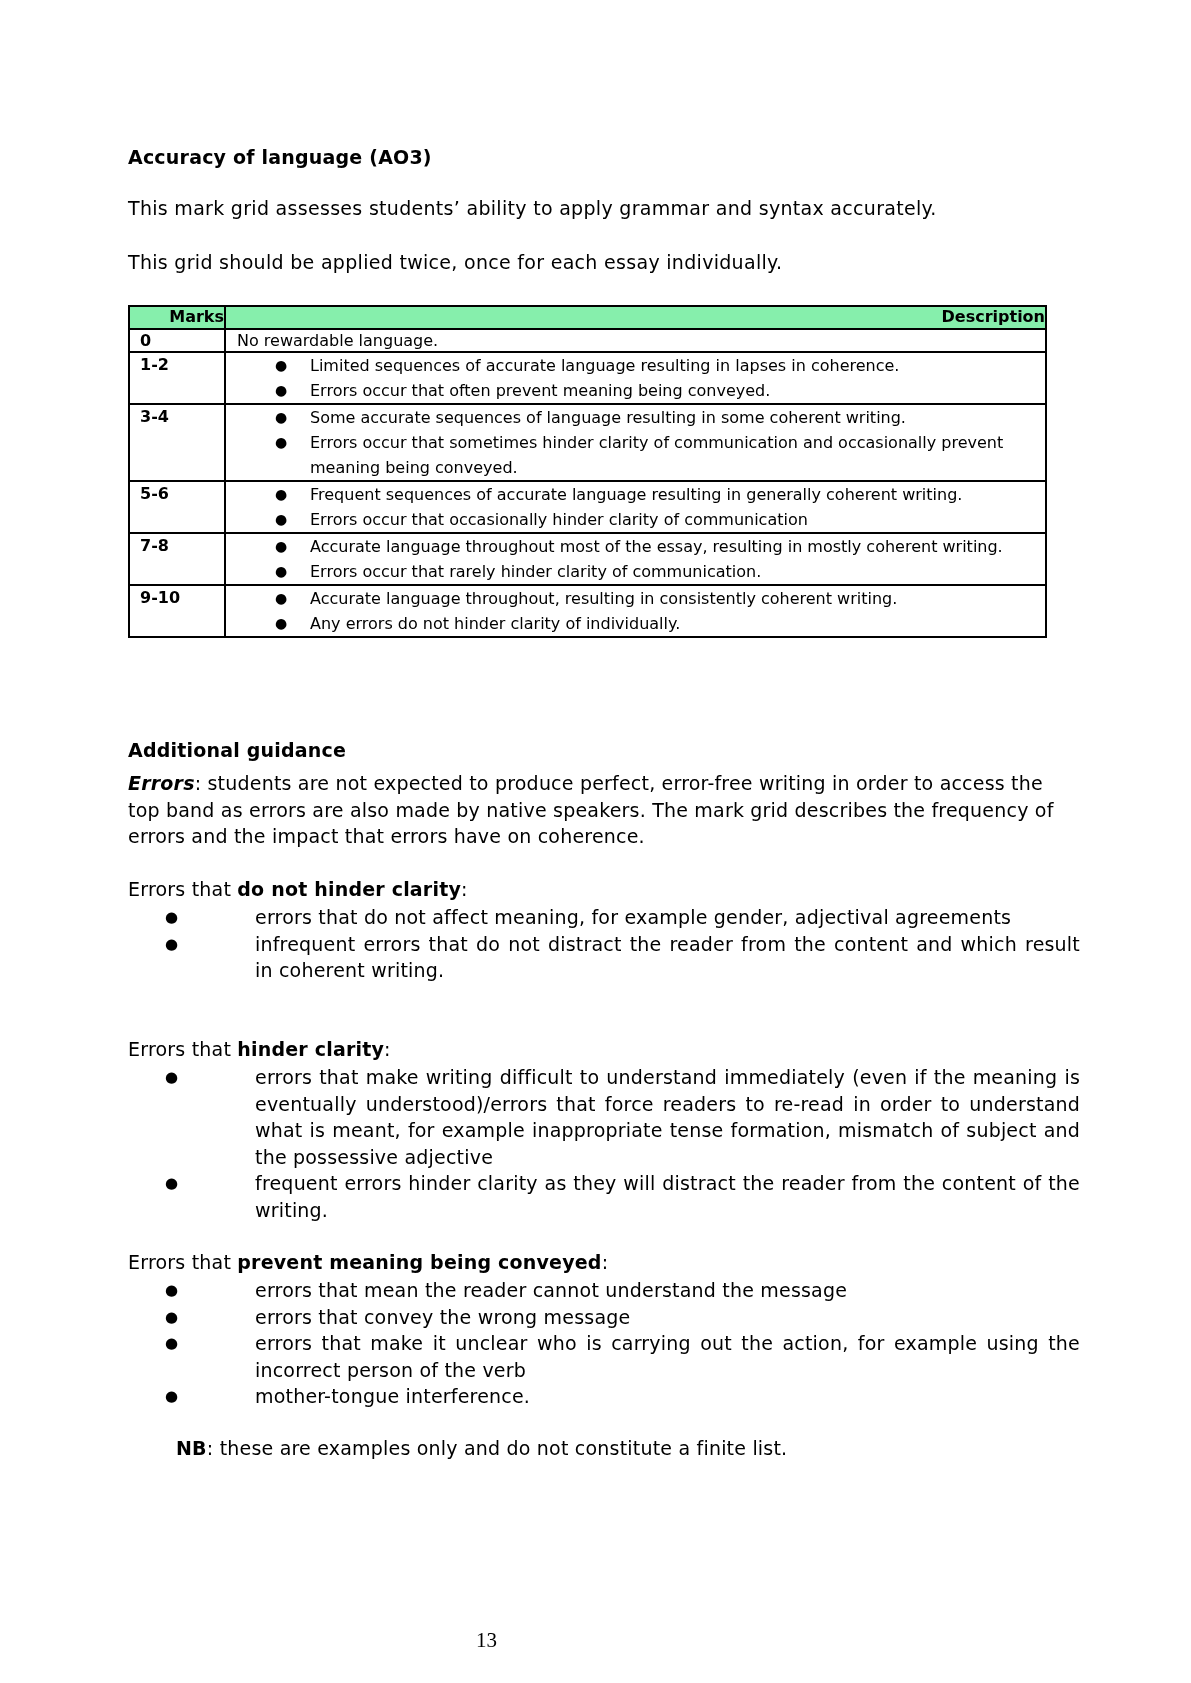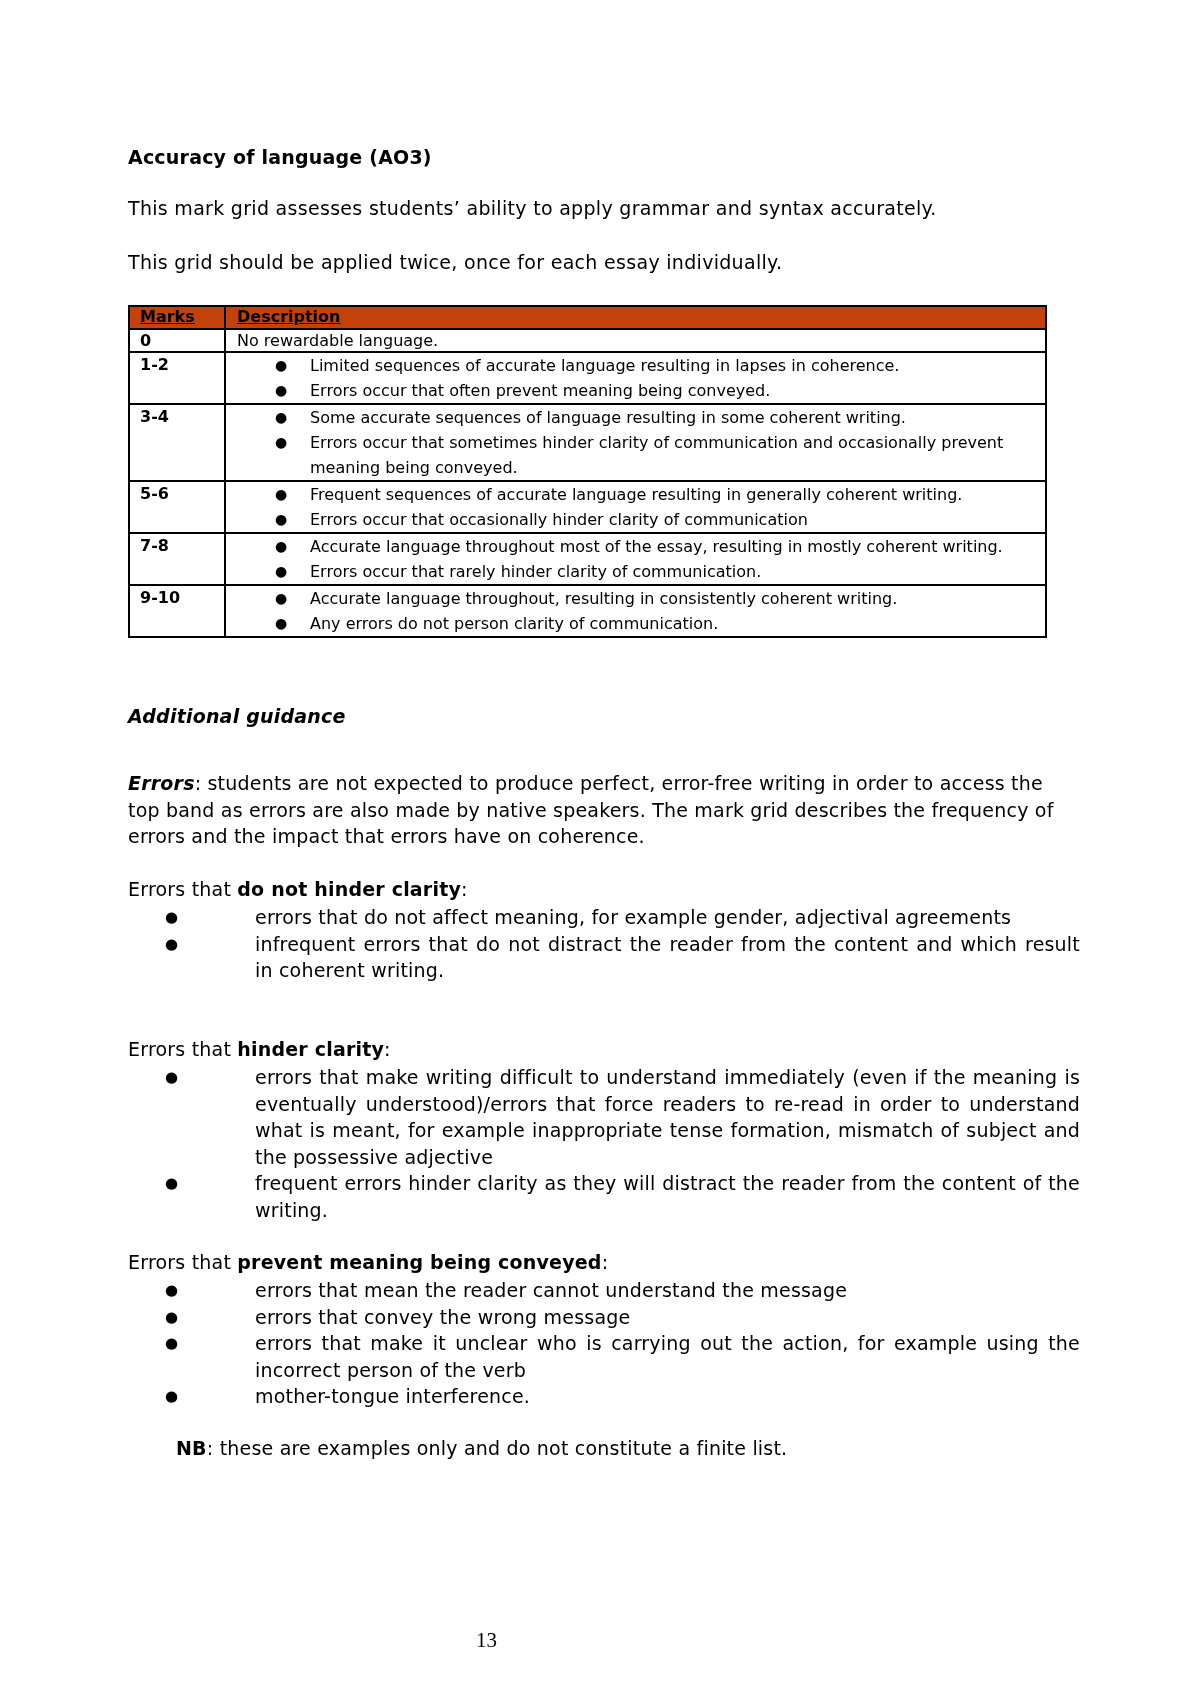--- a/index.html
+++ b/index.html
@@ -7,31 +7,31 @@
   .abs { position: absolute; }
 
   .h-title { left: 128px; top: 146px; font-size: 19px; font-weight: bold; letter-spacing: 0.2px; }
   .para { left: 128px; font-size: 19px; letter-spacing: 0.3px; white-space: nowrap; }
   .p1 { top: 197px; }
   .p2 { top: 251px; }
 
   
   .grid { position: absolute; left: 128px; top: 305px; width: 919px; border: 2px solid #000; border-collapse: collapse; font-size: 16px; }
   .grid td, .grid th { border: 2px solid #000; padding: 0; vertical-align: top; line-height: 24px; }
-  .grid th { background: #c2410c; font-weight: bold; text-align: left; height: 21px; line-height: 20px; text-decoration: underline; }
+  .grid th { background: #86efac; font-weight: bold; text-align: right; height: 21px; line-height: 20px; }
   .grid th.c1, .grid td.c1 { width: 84px; padding-left: 10px; }
   .grid th.c2 { padding-left: 11px; }
   .grid td.c1 { font-weight: bold; }
   .grid td.c2 { padding-left: 0; }
   .grid .plain { padding-left: 11px; line-height: 21px; }
   .grid ul { list-style: none; margin: 0; padding: 0; }
   .grid li { position: relative; padding-left: 84px; padding-right: 8px; line-height: 25px; }
   .grid li .dot { position: absolute; left: 49px; top: 0; font-size: 14px; }
 
-  .h-add { left: 128px; top: 705px; font-size: 19px; font-weight: bold; letter-spacing: 0.2px; font-style: italic; }
+  .h-add { left: 128px; top: 739px; font-size: 19px; font-weight: bold; letter-spacing: 0.2px; }
 
   .block { left: 128px; width: 952px; font-size: 19px; line-height: 26.5px; letter-spacing: 0.2px; }
   .b-errors { top: 770px; }
   .b-errors .lbl { font-weight: bold; font-style: italic; }
 
   .sec-head { left: 128px; font-size: 19px; white-space: nowrap; letter-spacing: 0.2px; }
   .sec-head b { font-weight: bold; }
   .s1 { top: 878px; }
   .s2 { top: 1038px; }
   .s3 { top: 1251px; }
@@ -103,21 +103,21 @@
             <li><span class="dot">●</span><span>Accurate language throughout most of the essay, resulting in mostly coherent writing.</span></li>
             <li><span class="dot">●</span><span>Errors occur that rarely hinder clarity of communication.</span></li>
           </ul>
         </td>
       </tr>
       <tr>
         <td class="c1">9-10</td>
         <td class="c2">
           <ul>
             <li><span class="dot">●</span><span>Accurate language throughout, resulting in consistently coherent writing.</span></li>
-            <li><span class="dot">●</span><span>Any errors do not person clarity of communication.</span></li>
+            <li><span class="dot">●</span><span>Any errors do not hinder clarity of individually.</span></li>
           </ul>
         </td>
       </tr>
     </tbody>
 </table>
 
 <div class="abs h-add">Additional guidance</div>
 
 <div class="abs block b-errors"><span class="lbl">Errors</span><span>: students are not expected to produce perfect, error-free writing in order to access the top band as errors are also made by native speakers. The mark grid describes the frequency of errors and the impact that errors have on coherence.</span></div>
 

